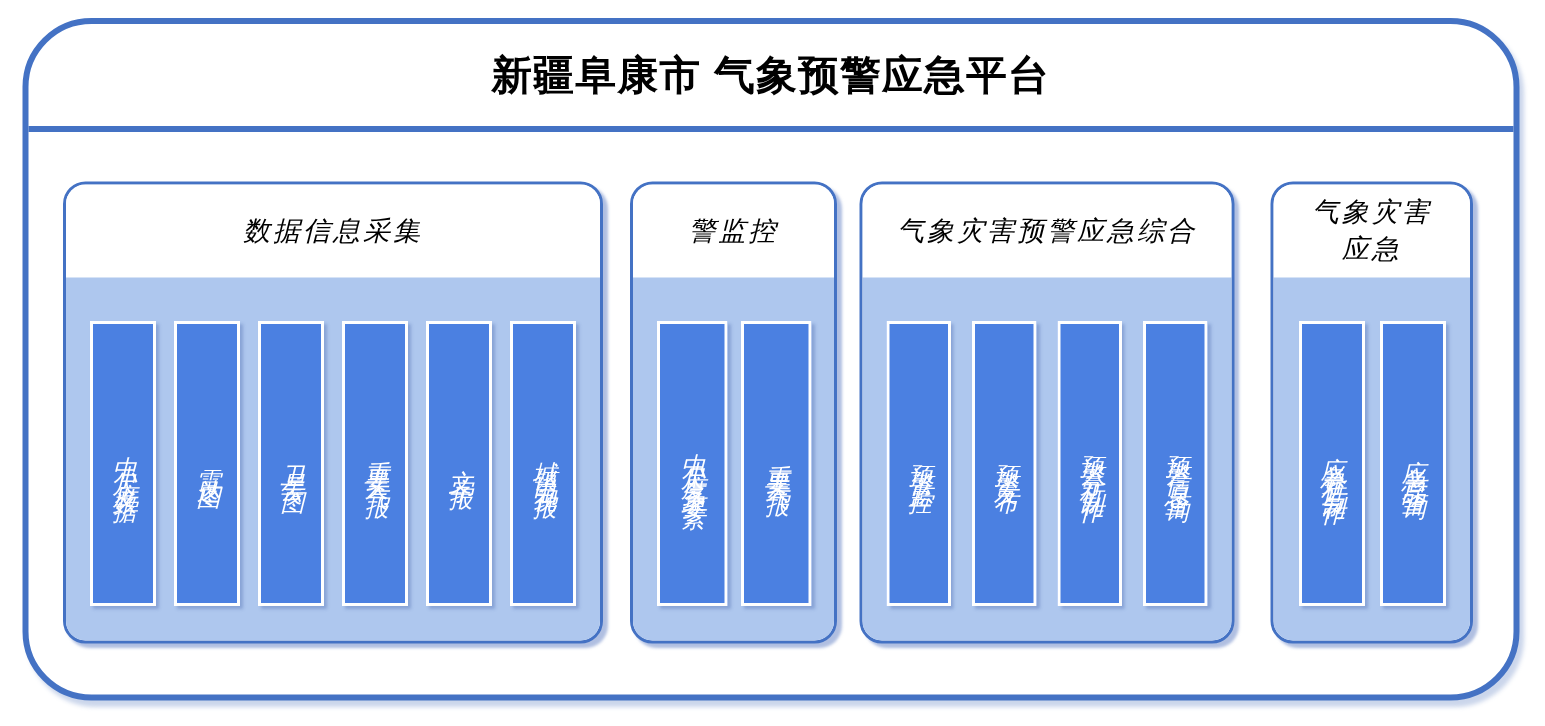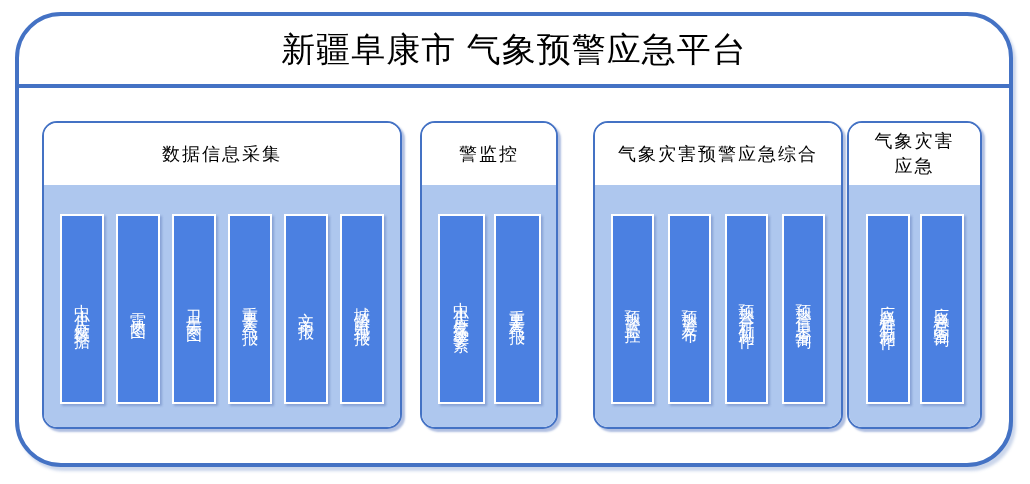--- a/index.html
+++ b/index.html
@@ -20,47 +20,48 @@
     border: 4px solid #4472C4;
     border-radius: 46px;
     box-shadow: 3px 4px 3px rgba(140,163,210,0.45);
   }
   .titlebar {
     height: 72px;
     display: flex; align-items: center; justify-content: center;
     border-bottom: 4px solid #4472C4;
   }
   .main-title {
-    font-size: 34px;
-    font-weight: normal;
+    font-size: 27px;
+    font-weight: bold;
     color: #000000;
     letter-spacing: 1px;
     white-space: pre;
   }
   .content {
     position: relative;
     height: 371px;
+    font-style: italic;
   }
 
   
   .section {
     position: absolute;
     top: 33px;
     height: 308px;
     background: #ffffff;
     border: 2px solid #4472C4;
     border-radius: 15px;
     box-shadow: 3px 3px 2px rgba(124,149,205,0.6);
     overflow: hidden;
     display: flex;
     flex-direction: column;
   }
   .s1 { left: 23px;  width: 360px; }
   .s2 { left: 401px; width: 138px; }
-  .s3 { left: 554px; width: 250px; margin-left: 20px; }
+  .s3 { left: 554px; width: 250px; }
   .s4 { left: 828px; width: 135px; }
 
   .sec-header {
     height: 62px;
     flex: 0 0 62px;
     display: flex;
     flex-direction: column;
     align-items: center;
     justify-content: center;
     background: #ffffff;

